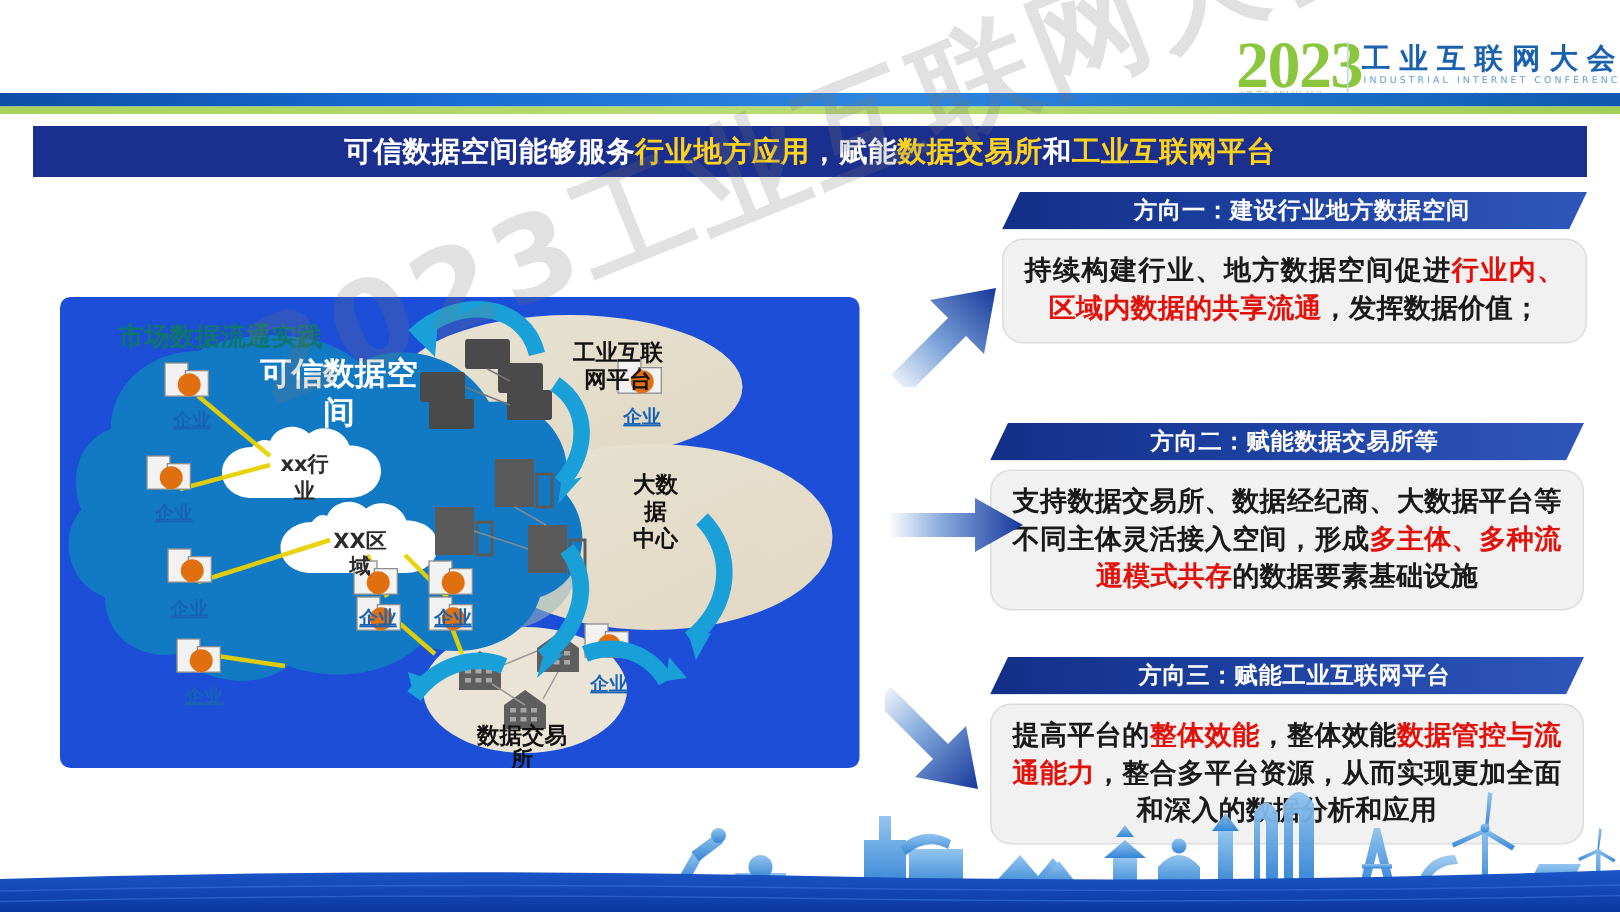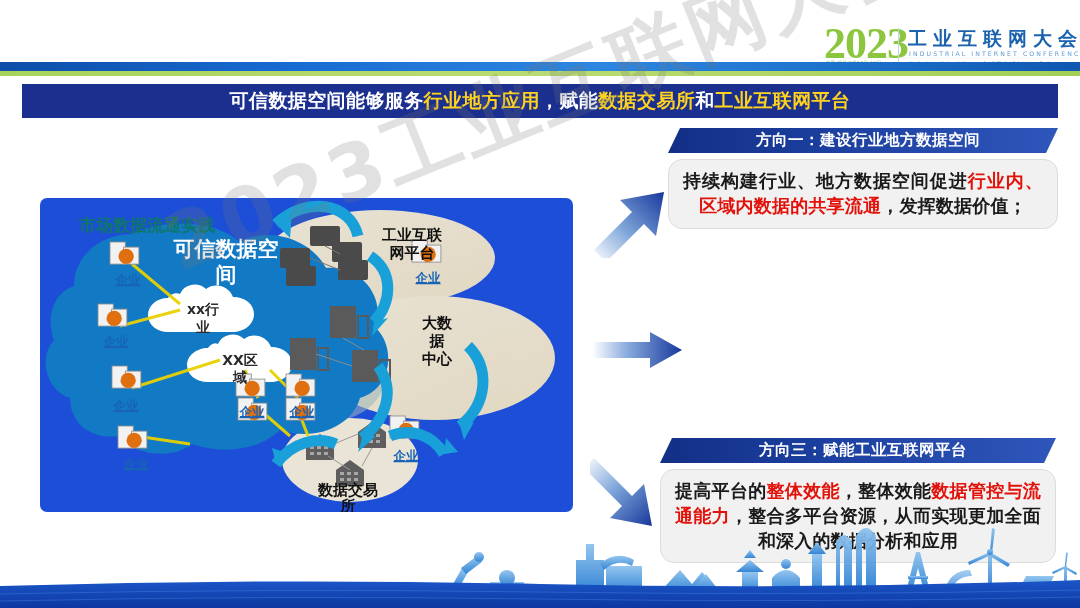--- a/index.html
+++ b/index.html
@@ -407,20 +407,28 @@
 
   <div class="panel" style="left:668px;top:128px;width:390px;">
     <div class="panel-head">
       <span>方向一：建设行业地方数据空间</span>
     </div>
     <div class="panel-body">
       <p><span>持续构建行业、地方数据空间促进</span><span class="r">行业内、区域内数据的共享流通</span><span>，发挥数据价值；</span></p>
     </div>
   </div>
 
+  <div class="panel" style="left:660px;top:282px;width:396px;">
+    <div class="panel-head">
+      <span>方向二：赋能数据交易所等</span>
+    </div>
+    <div class="panel-body">
+      <p><span>支持数据交易所、数据经纪商、大数据平台等不同主体灵活接入空间，形成</span><span class="r">多主体、多种流通模式共存</span><span>的数据要素基础设施</span></p>
+    </div>
+  </div>
 
   <div class="panel" style="left:660px;top:438px;width:396px;">
     <div class="panel-head">
       <span>方向三：赋能工业互联网平台</span>
     </div>
     <div class="panel-body">
       <p><span>提高平台的</span><span class="r">整体效能</span><span>，整体效能</span><span class="r">数据管控与流通能力</span><span>，整合多平台资源，从而实现更加全面和深入的数据分析和应用</span></p>
     </div>
   </div>
 

